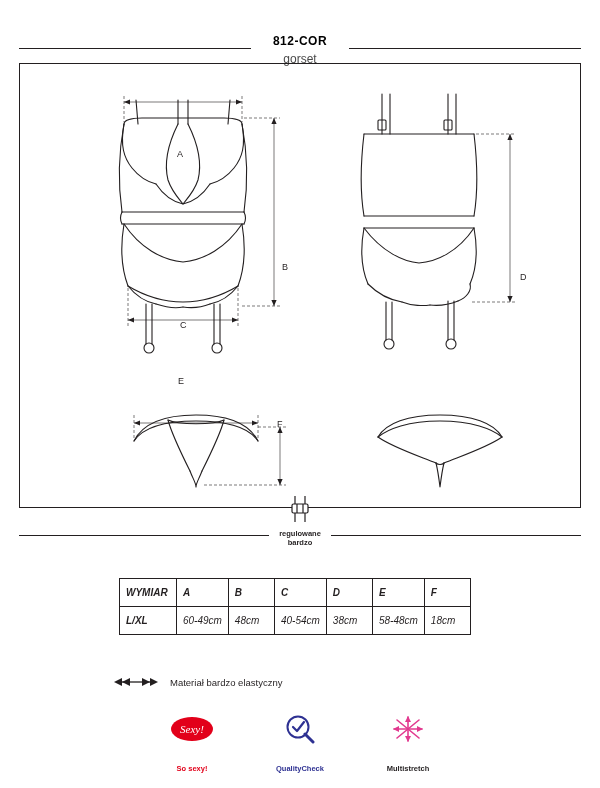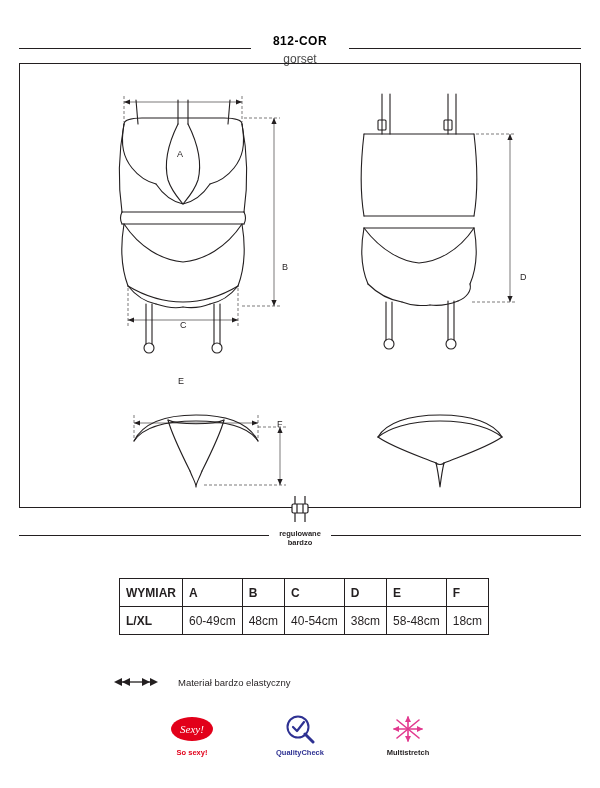--- a/index.html
+++ b/index.html
@@ -92,21 +92,22 @@
 
   
   .table-wrap {
     position: absolute;
     left: 119px; top: 578px;
     width: 362px;
   }
   table.sizes {
     border-collapse: collapse;
     width: 352px;
-    font-size: 12px;
+    font-size: 10px;
+    font-style: italic;
   }
   table.sizes td, table.sizes th {
     border: 1px solid #231f20;
     height: 28px;
     padding: 0 6px;
     text-align: left;
     font-weight: normal;
     color: #231f20;
     white-space: nowrap;
   }
@@ -118,42 +119,42 @@
   table.sizes td.val, table.sizes th.col {
     width: 50px;
   }
 
   
   .stretch-note {
     position: absolute;
     left: 114px; top: 676px;
     display: flex;
     align-items: center;
-    gap: 20px;
+    gap: 12px;
     font-size: 9.5px;
     color: #231f20;
   }
 
   
   .footer {
     position: absolute;
     left: 0; top: 714px;
     width: 600px;
     display: flex;
     justify-content: center;
     gap: 30px;
   }
   .foot-item {
     width: 78px;
     text-align: center;
   }
   .foot-caption {
     font-size: 7.5px;
     font-weight: bold;
-    margin-top: 4px;
+    margin-top: 20px;
     color: #231f20;
   }
   .foot-caption.red { color: #e2001a; }
   .foot-caption.pink { color: #231f20; }
   .foot-icon { height: 30px; display: flex; align-items: center; justify-content: center; }
   svg { display: block; }
 </style>
 </head>
 <body>
 

